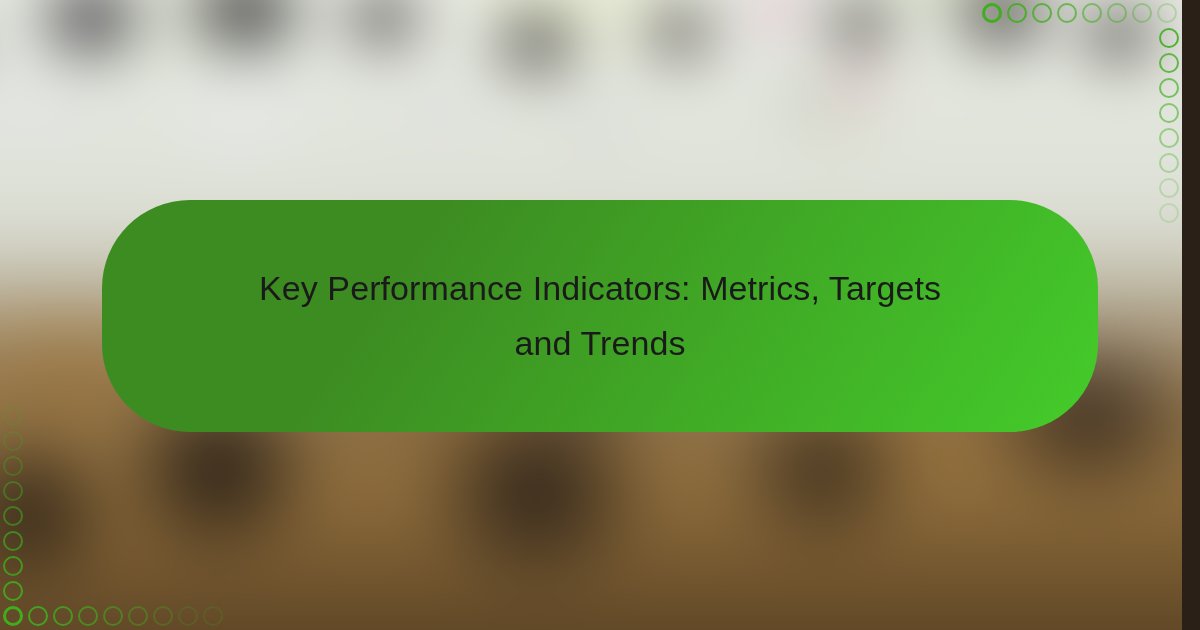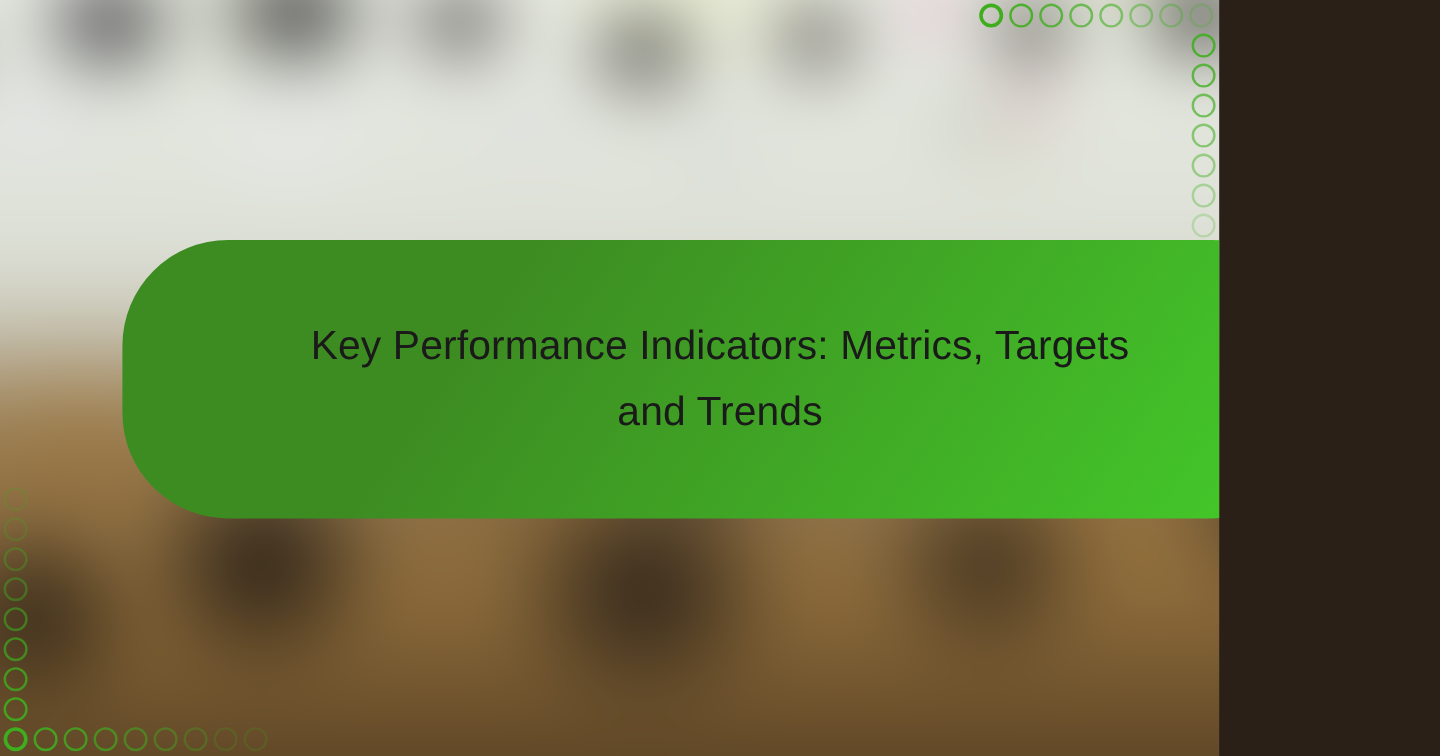--- a/index.html
+++ b/index.html
@@ -6,21 +6,21 @@
 
   html, body {
     width:1200px; height:630px;
     overflow:hidden;
     font-family:"Liberation Sans", sans-serif;
     background:#2a2018;
   }
 
   #stage {
     position:relative;
-    width:1016px; height:630px;
+    width:1182px; height:630px;
     overflow:hidden;
   }
 
   
   #bg-photo {
     position:absolute;
     left:-60px; top:-60px;
     width:1320px; height:750px;
     filter: blur(26px) saturate(1.05);
     transform: scale(1.06);

